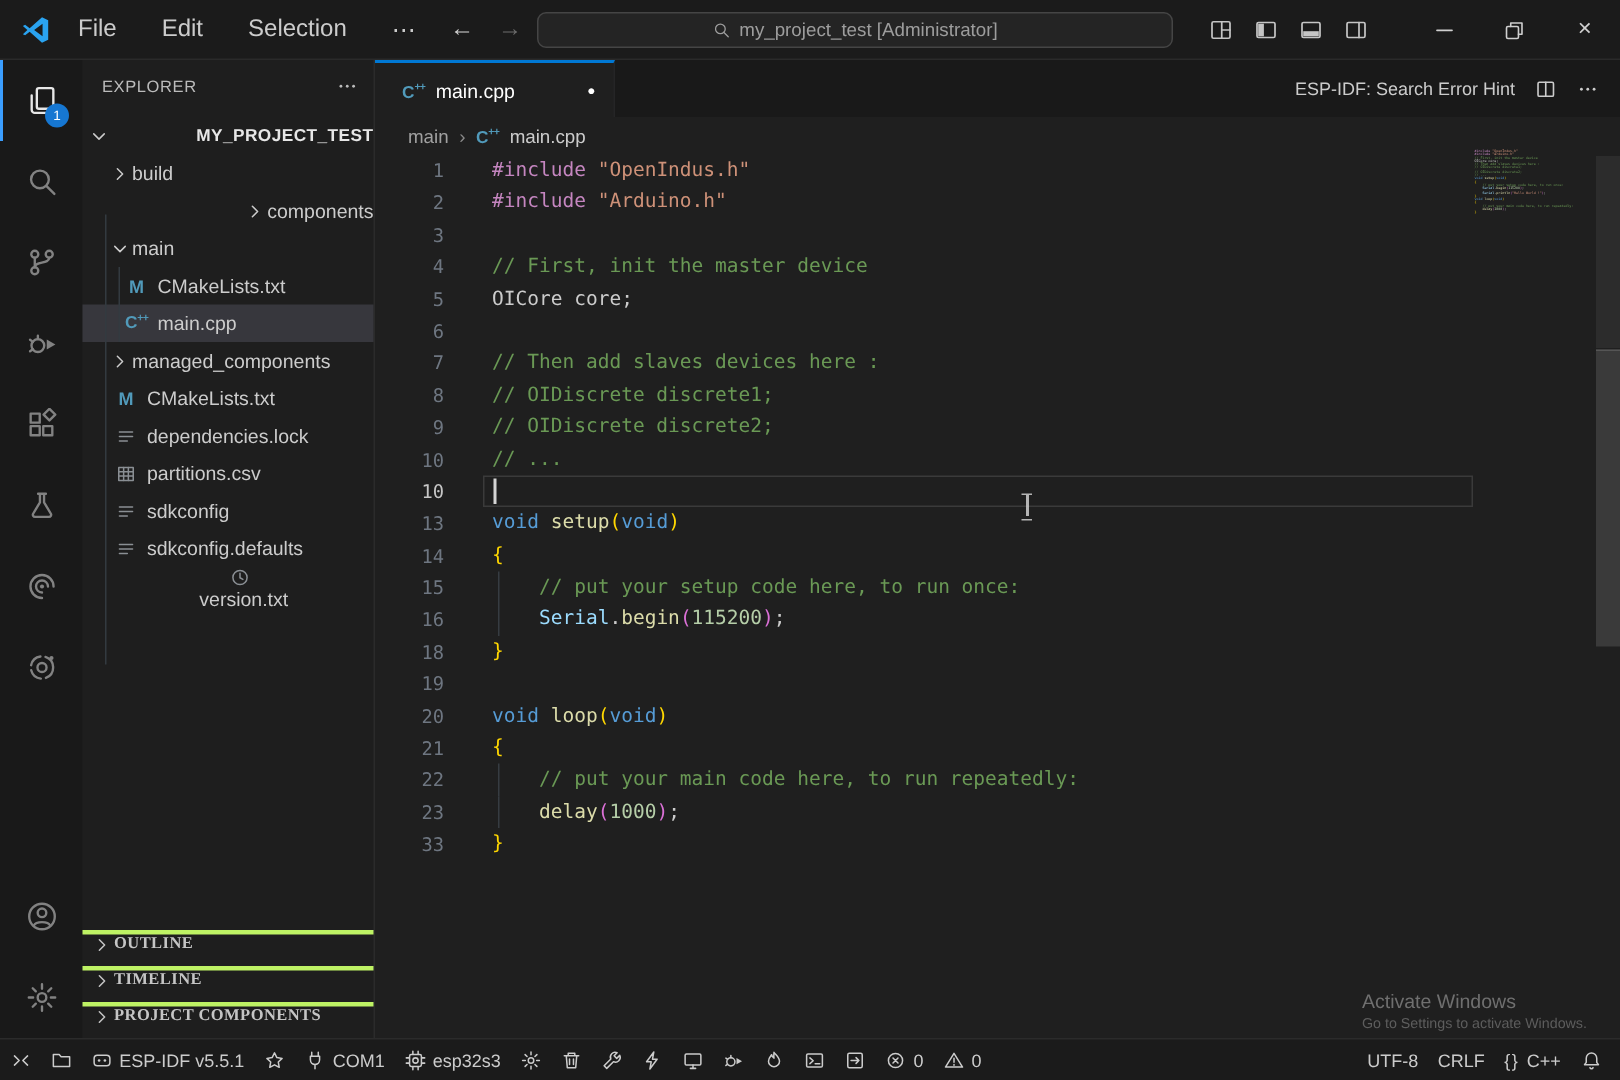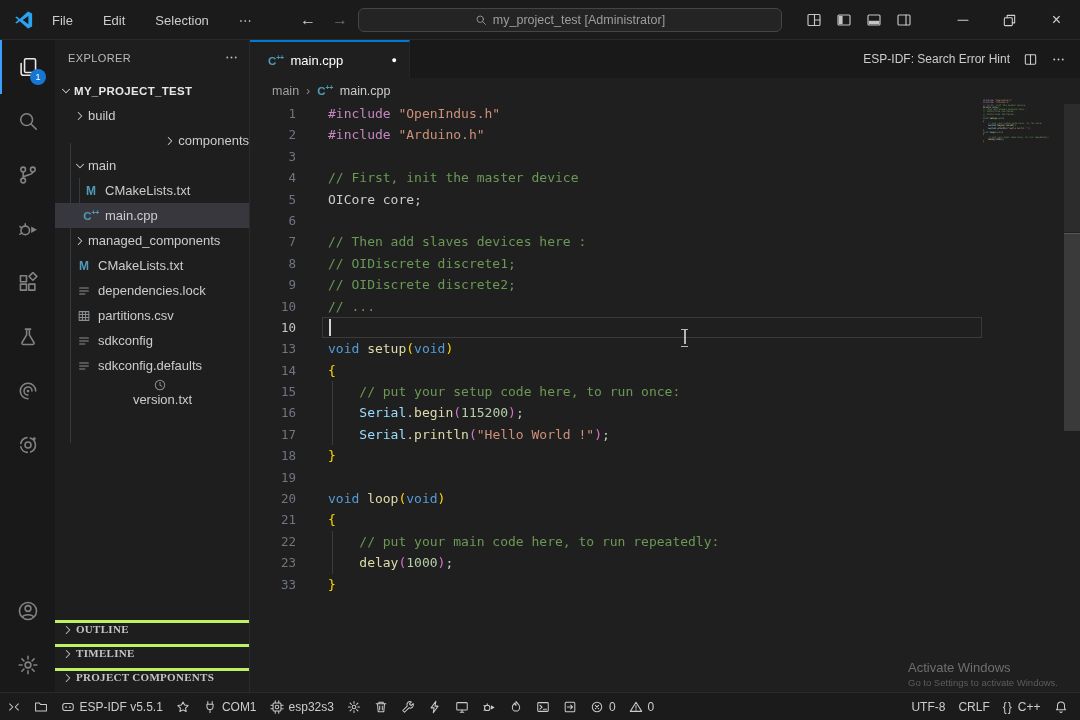--- a/index.html
+++ b/index.html
@@ -4,21 +4,21 @@
 <style>
   * { margin:0; padding:0; box-sizing:border-box; }
   html,body { width:1080px; height:720px; overflow:hidden; background:#1f1f1f;
     font-family:"Liberation Sans", sans-serif; color:#cccccc; }
 
   
   #titlebar { position:absolute; left:0; top:0; width:1080px; height:40px; background:#1b1b1b;
     border-bottom:1px solid #2a2a2a; }
   #logo { position:absolute; left:14px; top:10px; width:20px; height:20px; }
   #menus { position:absolute; left:46px; top:0; height:40px; display:flex; align-items:center; gap:18px;
-    font-size:13px; color:#cccccc; }
+    font-size:16px; color:#cccccc; }
   #menus span { padding:2px 6px; }
   #nav-arrows { position:absolute; left:300px; top:0; height:40px; display:flex; align-items:center; gap:16px; font-size:16px; }
   #cmd-center { position:absolute; left:358px; top:8px; width:424px; height:24px; background:#242424;
     border:1px solid #454545; border-radius:6px; display:flex; align-items:center; justify-content:center;
     gap:6px; font-size:12.5px; color:#9d9d9d; }
   #tb-icons { position:absolute; left:806px; top:0; height:40px; display:flex; align-items:center; gap:14px; color:#c5c5c5; }
   #win-controls { position:absolute; right:0; top:0; height:40px; display:flex; }
   #win-controls > div { width:47px; height:40px; display:flex; align-items:center; justify-content:center; color:#cfcfcf; }
 
   
@@ -267,21 +267,21 @@
     <span class="spacer"></span>
     <span id="exp-more">
         <svg width="15" height="15" viewBox="0 0 16 16" fill="none" stroke="currentColor" stroke-width="1.15" stroke-linecap="round" stroke-linejoin="round">
           <circle cx="3.5" cy="8" r="1" fill="currentColor" stroke="none"></circle>
           <circle cx="8" cy="8" r="1" fill="currentColor" stroke="none"></circle>
           <circle cx="12.5" cy="8" r="1" fill="currentColor" stroke="none"></circle>
         </svg>
       </span>
   </div>
   <div id="tree">
-      <div class="trow root" style="padding-left: 3px;">
+      <div class="trow root" style="padding-left: 3px; justify-content: space-between;">
         <span class="chev">
           <svg width="14" height="14" viewBox="0 0 16 16" fill="none" stroke="currentColor" stroke-width="1.15" stroke-linecap="round" stroke-linejoin="round">
             <path d="M4 6l4 4 4-4"></path>
           </svg>
         </span>
         <span>MY_PROJECT_TEST</span>
       </div>
       <div class="trow" style="padding-left: 17px;">
         <span class="chev">
           <svg width="14" height="14" viewBox="0 0 16 16" fill="none" stroke="currentColor" stroke-width="1.15" stroke-linecap="round" stroke-linejoin="round">
@@ -492,25 +492,20 @@
       </div>
       <div class="row">
         <span class="iguide"></span>
         <span class="ln">15</span>
         <span class="lc"><span class="tok-pl">    </span><span class="tok-com">// put your setup code here, to run once:</span></span>
       </div>
       <div class="row">
         <span class="iguide"></span>
         <span class="ln">16</span>
         <span class="lc"><span class="tok-pl">    </span><span class="tok-var">Serial</span><span class="tok-pl">.</span><span class="tok-fn">begin</span><span class="tok-b2">(</span><span class="tok-num">115200</span><span class="tok-b2">)</span><span class="tok-pl">;</span></span>
-      </div>
-      <div class="row">
-        <span class="iguide"></span>
-        <span class="ln">17</span>
-        <span class="lc"><span class="tok-pl">    </span><span class="tok-var">Serial</span><span class="tok-pl">.</span><span class="tok-fn">println</span><span class="tok-b2">(</span><span class="tok-str">"Hello World !"</span><span class="tok-b2">)</span><span class="tok-pl">;</span></span>
       </div>
       <div class="row">
         <span class="ln">18</span>
         <span class="lc"><span class="tok-b1">}</span></span>
       </div>
       <div class="row">
         <span class="ln">19</span>
         <span class="lc"></span>
       </div>
       <div class="row">

